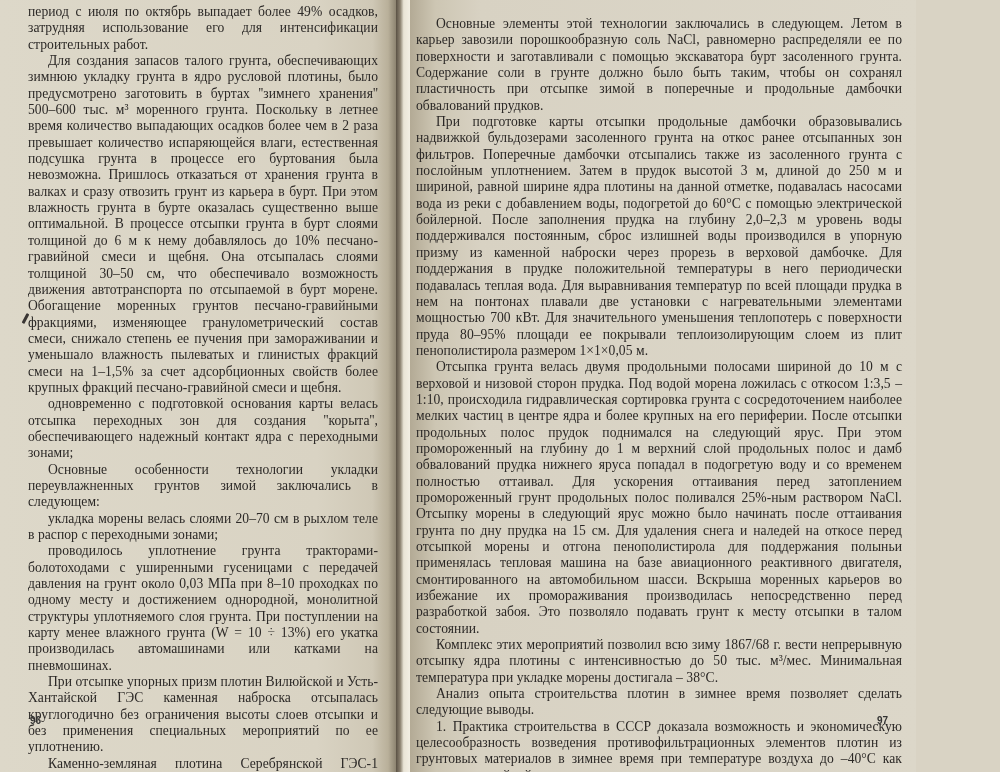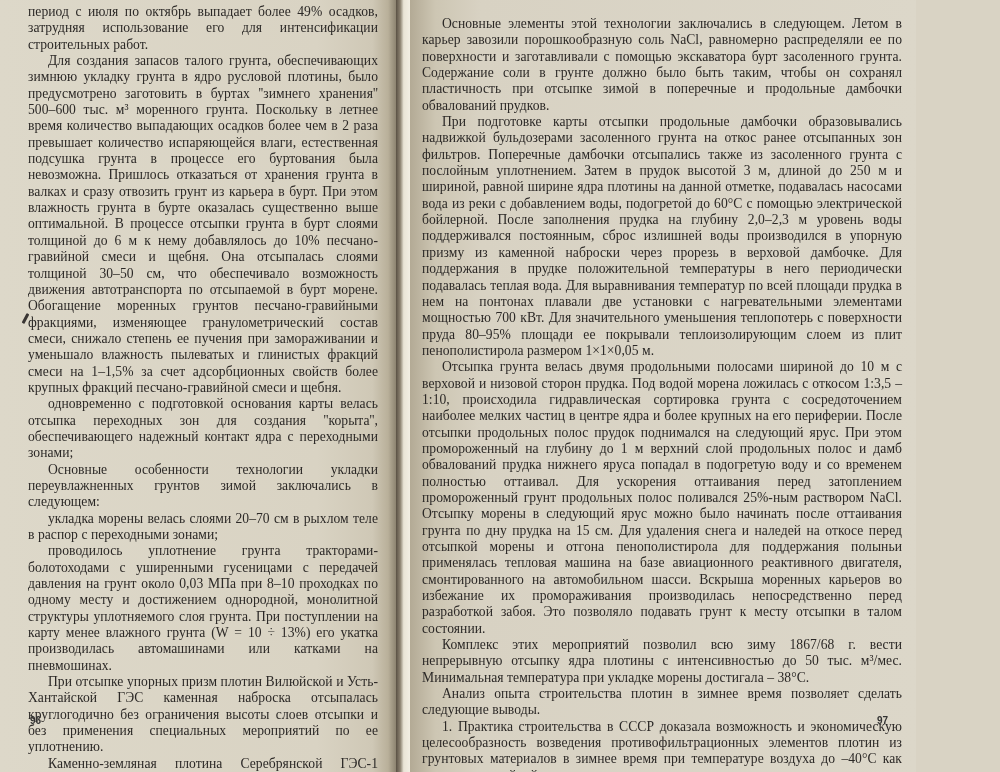--- a/index.html
+++ b/index.html
@@ -18,21 +18,21 @@
     background:linear-gradient(to right, #ddd8c9 0%, #d9d3c3 80%, #cfc8b6 94%, #b9b09a 98%, #8d8471 100%);
     padding:4px 18px 0 28px;
   }
   .gutter {
     width:14px; height:772px;
     background:linear-gradient(to right, #5a5144 0%, #8b8170 30%, #e9e4d6 55%, #f2eee3 100%);
   }
   .page-right {
     width:506px;
     background:linear-gradient(to right, #b3aa95 0%, #cdc6b3 5%, #d8d2c3 14%, #dcd7c9 100%);
-    padding:4px 14px 0 12px;
+    padding:4px 14px 0 6px;
   }
   .para {
     margin:0; font-size:13.6px; line-height:16.35px;
     text-align:justify; text-indent:20px;
     letter-spacing:0.05px;
   }
   .para.noindent { text-indent:0; }
   .para + .para { margin-top:0; }
   .page-num {
     position:absolute; bottom:46px;

